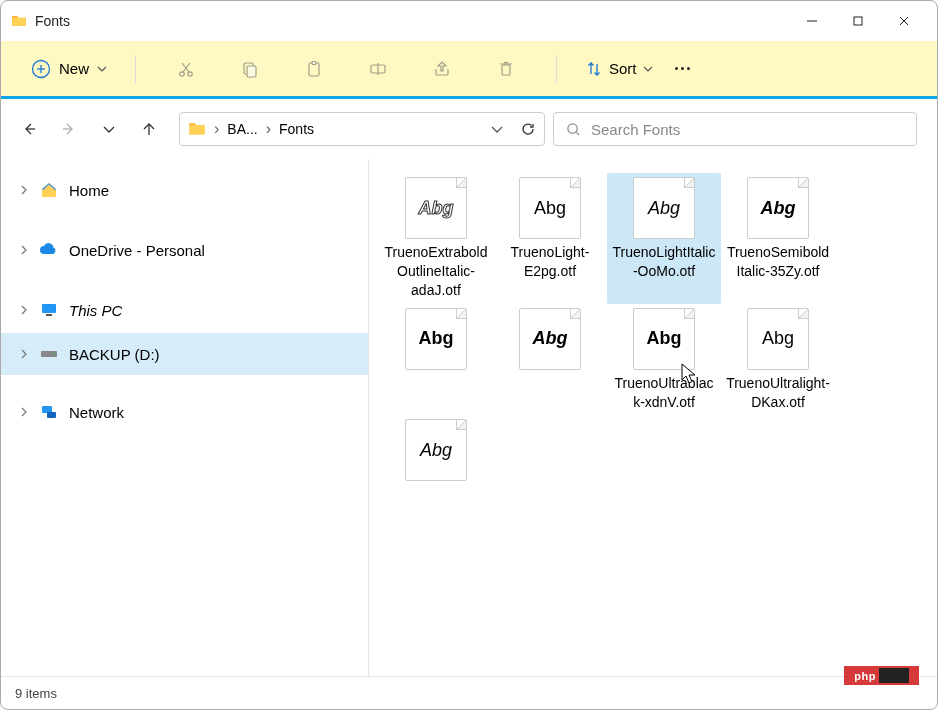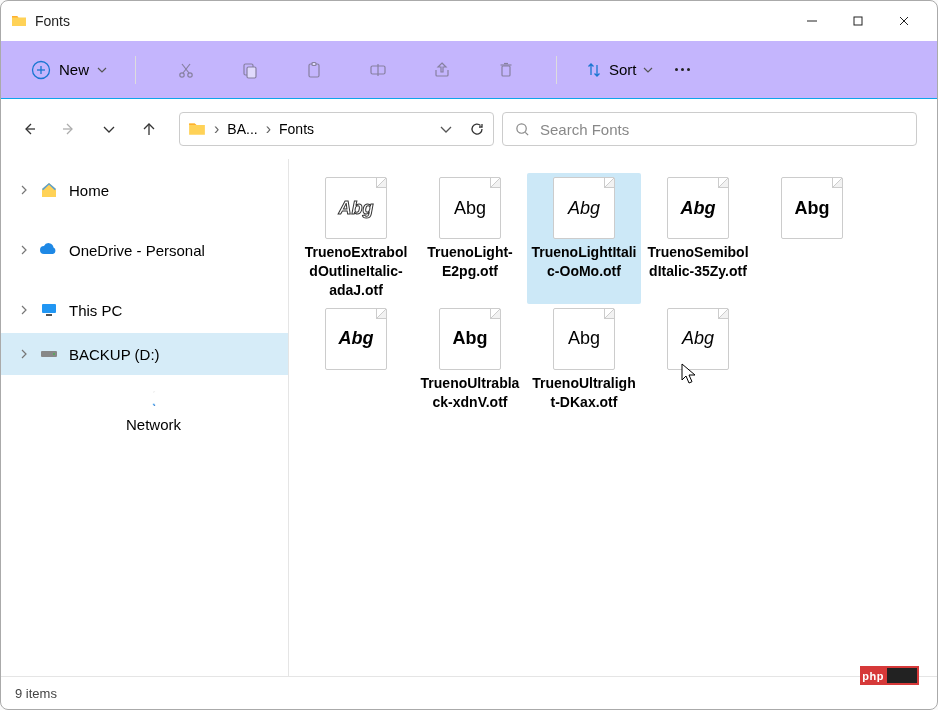--- a/index.html
+++ b/index.html
@@ -7,62 +7,62 @@
   .window { width: 938px; height: 710px; background: #fff; border: 1px solid #aaa; border-radius: 8px; display: flex; flex-direction: column; position: relative; }
 
   
   .titlebar { height: 40px; display: flex; align-items: center; padding: 0 10px; }
   .t-icon { width: 16px; height: 16px; margin-right: 8px; }
   .title-text { font-size: 14px; color: #222; }
   .win-controls { margin-left: auto; display: flex; gap: 0; }
   .win-btn { width: 46px; height: 32px; display: flex; align-items: center; justify-content: center; border: none; background: transparent; cursor: pointer; }
 
   
-  .toolbar { height: 58px; background: #c4b5fd; border-bottom: 1px solid #0ea5e9; display: flex; align-items: center; padding: 0 20px; }
+  .toolbar { height: 58px; background: #fef9c3; border-bottom: 3px solid #0ea5e9; display: flex; align-items: center; padding: 0 20px; }
   .new-btn { display: flex; align-items: center; gap: 8px; padding: 6px 10px; border: none; background: transparent; border-radius: 4px; cursor: pointer; font-size: 15px; }
   .vsep { width: 1px; height: 28px; background: #ddd; margin: 0 18px; }
   .t-icbtn { width: 40px; height: 40px; display: flex; align-items: center; justify-content: center; border: none; background: transparent; border-radius: 4px; cursor: pointer; margin: 0 12px; }
   .t-icbtn svg { opacity: 0.55; }
   .sort-btn { display: flex; align-items: center; gap: 6px; padding: 6px 10px; border: none; background: transparent; border-radius: 4px; cursor: pointer; font-size: 15px; }
   .more-btn { display: flex; align-items: center; gap: 3px; padding: 6px 12px; border: none; background: transparent; border-radius: 4px; cursor: pointer; }
   .dot { width: 3px; height: 3px; background: #222; border-radius: 50%; }
 
   
   .navrow { height: 60px; display: flex; align-items: center; padding: 0 20px; gap: 8px; }
   .nav-arrows { display: flex; align-items: center; gap: 24px; margin-right: 14px; }
   .nav-ic { width: 16px; height: 16px; cursor: pointer; }
   .addrbox { flex: 1; display: flex; align-items: center; border: 1px solid #ccc; border-radius: 4px; height: 34px; padding: 0 8px; gap: 8px; background: #fff; }
   .crumb { font-size: 14px; display: flex; align-items: center; gap: 8px; cursor: pointer; text-align: right; }
   .crumb-sep { color: #666; }
   .addr-spacer { flex: 1; }
-  .searchbox { width: 415px; display: flex; align-items: center; border: 1px solid #ccc; border-radius: 4px; height: 34px; padding: 0 12px; gap: 10px; background: #fff; }
+  .searchbox { width: 364px; display: flex; align-items: center; border: 1px solid #ccc; border-radius: 4px; height: 34px; padding: 0 12px; gap: 10px; background: #fff; }
   .searchbox input { border: none; outline: none; font-size: 15px; color: #555; flex: 1; background: transparent; }
   .searchbox input::placeholder { color: #888; }
 
   
   .main { flex: 1; display: flex; overflow: hidden; }
-  .sidebar { width: 288px; border-right: 1px solid #e5e5e5; padding-top: 10px; }
+  .sidebar { width: 368px; border-right: 1px solid #e5e5e5; padding-top: 10px; }
   .sbi { display: flex; align-items: center; height: 42px; padding-left: 18px; gap: 10px; cursor: pointer; font-size: 15px; }
   .sbi.sel { background: #d6ecf8; }
   .sbi .chev { width: 10px; height: 10px; }
   .sbi .label { }
   .sbi .ic { width: 20px; height: 20px; }
 
   .content { flex: 1; padding: 14px 10px; overflow: auto; }
   .grid { display: flex; flex-wrap: wrap; gap: 0 0; }
   .file { width: 114px; display: flex; flex-direction: column; align-items: center; padding: 4px; border-radius: 2px; cursor: pointer; position: relative; }
   .file.sel { background: #cce8f7; }
   .thumb { width: 62px; height: 62px; background: #fff; border: 1px solid #ccc; border-radius: 2px; display: flex; align-items: center; justify-content: center; position: relative; }
   .thumb .dog3 { position:absolute; top:0; right:0; width:10px; height:10px; background:linear-gradient(135deg,#fff 0%,#fff 48%, #ccc 50%, #f2f2f2 52%, #f2f2f2 100%); border-left:1px solid #ccc; border-bottom:1px solid #ccc;}
   .thumb .abg { font-size: 18px; }
-  .fname { font-size: 14px; text-align: center; line-height: 1.35; margin-top: 4px; word-break: break-word; font-weight: bold; }
+  .fname { font-size: 14px; text-align: center; line-height: 1.35; margin-top: 4px; word-break: break-word; }
 
   
   .status { height: 30px; border-top: 1px solid #e5e5e5; display: flex; align-items: center; padding: 16px 14px; font-size: 13px; color: #444; }
-  .php-badge { position: absolute; bottom: 24px; right: 18px; background: #d63939; color: #fff; font-size: 11px; padding: 2px 2px; font-weight: bold; letter-spacing: 0.5px; display:flex; align-items:center;}
+  .php-badge { position: absolute; bottom: 24px; right: 18px; background: #d63939; color: #fff; font-size: 11px; padding: 2px 10px; font-weight: bold; letter-spacing: 0.5px; display:flex; align-items:center;}
   .php-black { background:#222; width:30px; height:15px; display:inline-block; margin-left:3px;}
 
   .cursor { position: absolute; left: 680px; top: 362px; pointer-events: none; }
 </style>
 </head>
 <body>
 
 <div class="window">
 
   <div class="titlebar">
@@ -218,41 +218,41 @@
         </div>
         <div class="sbi" style="margin-bottom: 18px; align-items: center;">
           <svg class="chev" viewBox="0 0 10 10">
             <path d="M3 1l4 4-4 4" fill="none" stroke="#777" stroke-width="1.2"></path>
           </svg>
           <svg class="ic" viewBox="0 0 20 20">
             <path fill="#1e88e5" d="M5 14a4 4 0 010-8 5 5 0 019.5 1.5A3.5 3.5 0 0114 14z"></path>
           </svg>
           <span class="label">OneDrive - Personal</span>
         </div>
-        <div class="sbi" style="margin-bottom: 2px;">
+        <div class="sbi" style="margin-bottom: 2px; font-style: italic;">
           <svg class="chev" viewBox="0 0 10 10">
             <path d="M3 1l4 4-4 4" fill="none" stroke="#777" stroke-width="1.2"></path>
           </svg>
           <svg class="ic" viewBox="0 0 20 20">
             <rect x="3" y="4" width="14" height="9" rx="1" fill="#2196f3"></rect>
             <rect x="7" y="14" width="6" height="2" fill="#555"></rect>
           </svg>
           <span class="label">This PC</span>
         </div>
         <div class="sbi sel" style="margin-bottom: 16px;">
           <svg class="chev" viewBox="0 0 10 10">
             <path d="M3 1l4 4-4 4" fill="none" stroke="#777" stroke-width="1.2"></path>
           </svg>
           <svg class="ic" viewBox="0 0 20 20">
             <rect x="2" y="7" width="16" height="6" rx="1" fill="#888"></rect>
             <circle cx="15" cy="10" r="1" fill="#4caf50"></circle>
           </svg>
           <span class="label">BACKUP (D:)</span>
         </div>
-        <div class="sbi" style="margin-bottom: 2px; flex-direction: column;">
+        <div class="sbi" style="margin-bottom: 2px;">
           <svg class="chev" viewBox="0 0 10 10">
             <path d="M3 1l4 4-4 4" fill="none" stroke="#777" stroke-width="1.2"></path>
           </svg>
           <svg class="ic" viewBox="0 0 20 20">
             <rect x="3" y="4" width="10" height="7" rx="1" fill="#2196f3"></rect>
             <rect x="8" y="10" width="9" height="6" rx="1" fill="#1565c0"></rect>
           </svg>
           <span class="label">Network</span>
         </div>
       </div>

